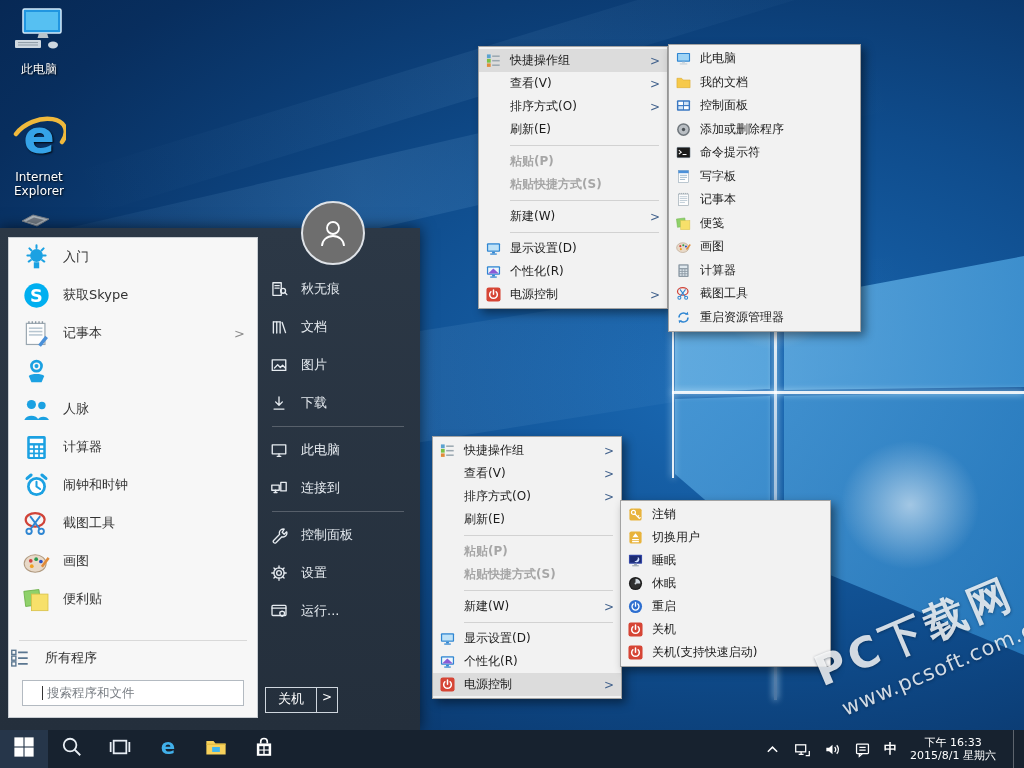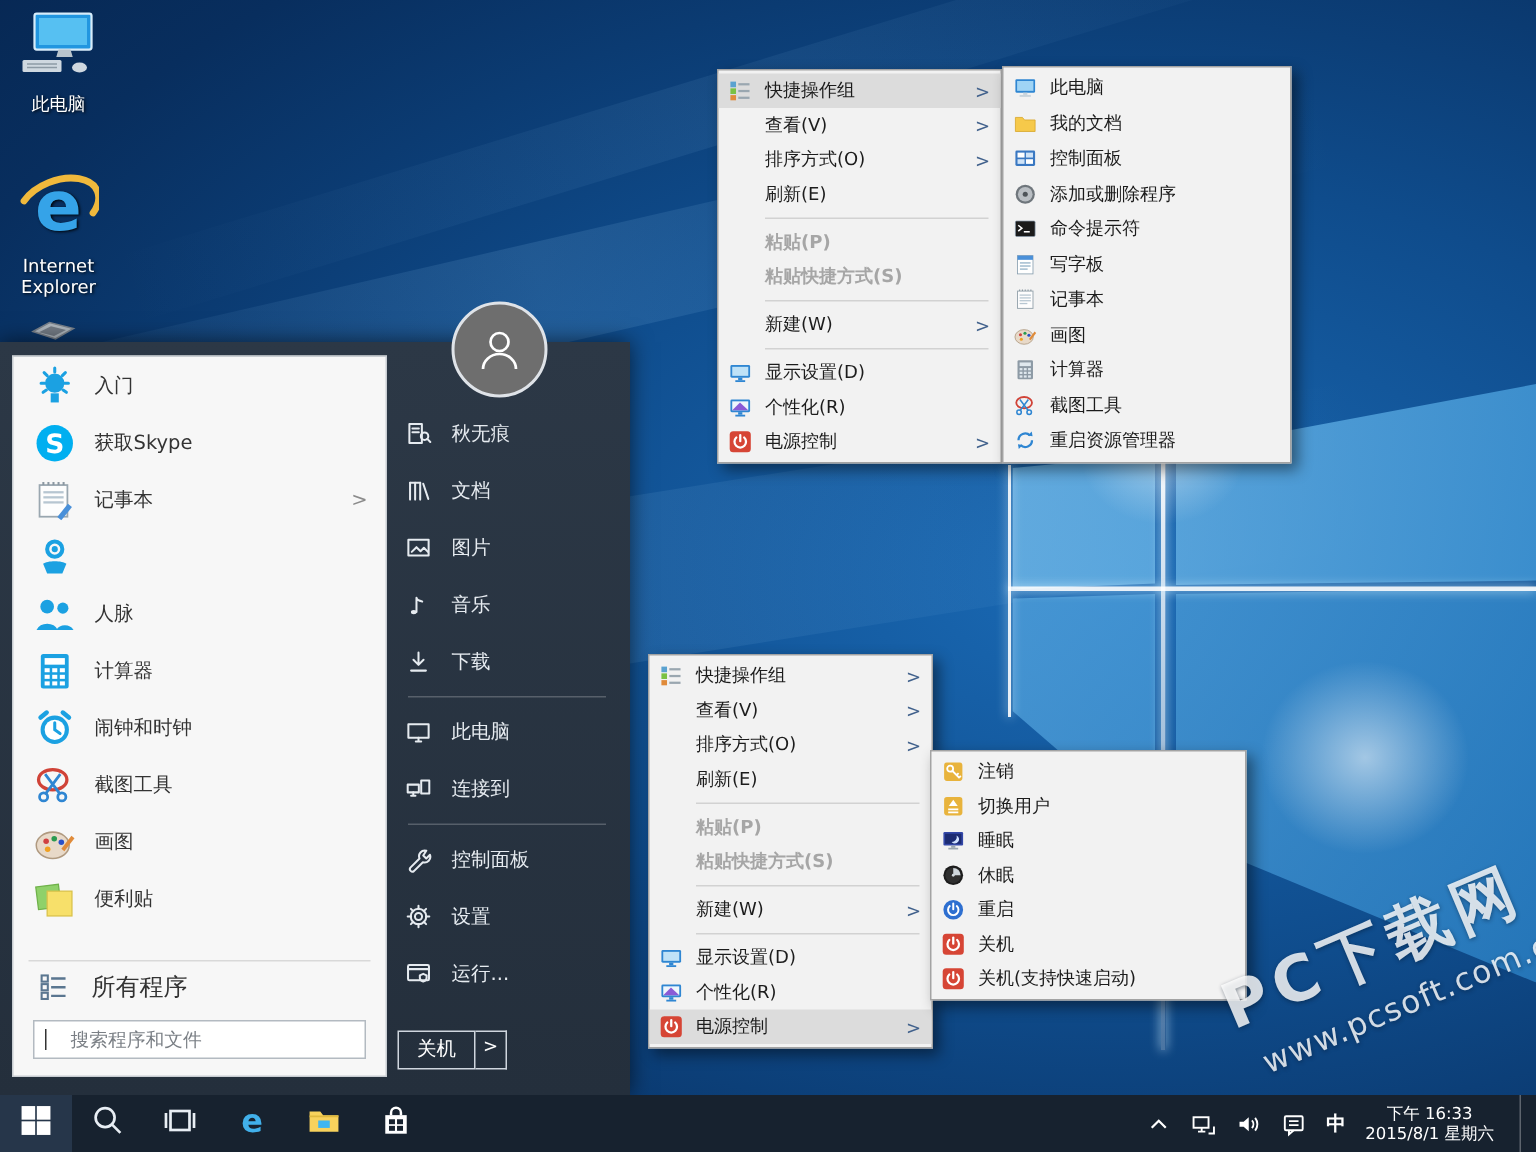--- a/index.html
+++ b/index.html
@@ -56,24 +56,24 @@
       background:linear-gradient(#2c3846,#242f3c);box-shadow:0 0 14px rgba(0,0,0,.6);}
   .start-white{position:absolute;left:8px;top:9px;width:250px;height:481px;background:#f7f7f7;
       border:1px solid #c8cdd2;box-sizing:border-box;display:flex;flex-direction:column;}
   .sa{display:flex;align-items:center;height:38px;padding:0 8px 0 12px;}
   .sa-ic{width:30px;height:30px;display:flex;align-items:center;justify-content:center;flex:none;}
   .sa-ic svg{width:27px;height:27px;}
   .sa-lb{margin-left:12px;font-size:13px;color:#333;flex:1;white-space:nowrap;}
   .sa-ar{color:#8b8b8b;font-size:13px;margin-right:4px;}
   .sa-sep{height:1px;background:#d9d9d9;margin:2px 10px;}
   .sw-spacer{flex:1;}
-  .allprog{display:flex;align-items:center;height:30px;padding:0 16px;font-size:16px;color:#333;}
+  .allprog{display:flex;align-items:center;height:30px;padding:0 0;font-size:13px;color:#333;}
   .allprog .ap-ic{width:22px;height:22px;margin-right:14px;display:flex;align-items:center;justify-content:center;}
   .searchrow{padding:7px 13px 11px;}
-  .searchbox{display:flex;align-items:center;height:24px;border:1px solid #b3bac1;background:#fff;padding:0 7px;gap:12px;}
+  .searchbox{display:flex;align-items:center;height:24px;border:1px solid #b3bac1;background:#fff;padding:0 19px;}
   .caret{width:1px;height:14px;background:#333;margin-right:4px;}
   .ph{flex:1;color:#7a7f85;font-size:12.5px;white-space:nowrap;}
 
   .start-right{position:absolute;left:258px;top:42px;width:160px;}
   .sr{display:flex;align-items:center;height:38px;padding:0 6px 0 10px;color:#e6ebf0;font-size:13px;}
   .sr-ic{width:22px;height:20px;display:flex;align-items:center;justify-content:center;margin-right:11px;flex:none;}
   .sr-ic svg{width:18px;height:18px;}
   .sr-lb{white-space:nowrap;}
   .sr-sep{height:1px;background:rgba(255,255,255,.22);margin:4px 14px;}
 
@@ -322,29 +322,20 @@
             <svg viewBox="0 0 16 16">
               <rect x="2" y="3.4" width="12" height="9.4" fill="none" stroke="#e6ebf0" stroke-width="1.2" stroke-linecap="round" stroke-linejoin="round"></rect>
               <path d="M4 10.6 l2.8-2.8 2.4 2.4 2-2 2.4 2.4" fill="none" stroke="#e6ebf0" stroke-width="1.2" stroke-linecap="round" stroke-linejoin="round"></path>
             </svg>
           </span>
           <span class="sr-lb">图片</span>
         </div>
         <div class="sr">
           <span class="sr-ic">
             <svg viewBox="0 0 16 16">
-              <path d="M6.8 12.4 V4 q0.2 1.6 3.4 2.2" fill="none" stroke="#e6ebf0" stroke-width="1.2" stroke-linecap="round" stroke-linejoin="round"></path>
-              <ellipse cx="5.2" cy="12.5" rx="1.7" ry="1.3" fill="#e6ebf0"></ellipse>
-            </svg>
-          </span>
-          <span class="sr-lb">音乐</span>
-        </div>
-        <div class="sr">
-          <span class="sr-ic">
-            <svg viewBox="0 0 16 16">
               <path d="M8 2.6 v7 M5 7 l3 3 3-3 M3.6 13.4 h8.8" fill="none" stroke="#e6ebf0" stroke-width="1.2" stroke-linecap="round" stroke-linejoin="round"></path>
             </svg>
           </span>
           <span class="sr-lb">下载</span>
         </div>
         <div class="sr-sep"></div>
         <div class="sr">
           <span class="sr-ic">
             <svg viewBox="0 0 16 16">
               <rect x="2" y="3.4" width="12" height="8" fill="none" stroke="#e6ebf0" stroke-width="1.2" stroke-linecap="round" stroke-linejoin="round"></rect>
@@ -548,20 +539,29 @@
           <svg viewBox="0 0 16 16">
             <rect x="2.5" y="2.2" width="11" height="12.3" fill="#fdfdfd" stroke="#9aa7b0" stroke-width="0.7"></rect>
             <path d="M4 2.2 V1 M6 2.2 V1 M8 2.2 V1 M10 2.2 V1 M12 2.2 V1" stroke="#8b98a2" stroke-width="0.8"></path>
             <rect x="4" y="4.6" width="8" height="0.9" fill="#b7c6d1"></rect>
             <rect x="4" y="6.6" width="8" height="0.9" fill="#b7c6d1"></rect>
             <rect x="4" y="8.6" width="8" height="0.9" fill="#b7c6d1"></rect>
             <rect x="4" y="10.6" width="5.5" height="0.9" fill="#b7c6d1"></rect>
           </svg>
         </span>
         <span class="mi-lb">记事本</span>
+      </div>
+      <div class="mi">
+        <span class="mi-ic">
+          <svg viewBox="0 0 16 16">
+            <rect x="1" y="2.6" width="9" height="9" fill="#8fd16a" stroke="#6fb14a" stroke-width="0.5" transform="rotate(-7 5.5 7)"></rect>
+            <rect x="5" y="4.8" width="9.8" height="9.8" fill="#f7e06a" stroke="#d9c24a" stroke-width="0.5"></rect>
+          </svg>
+        </span>
+        <span class="mi-lb">便笺</span>
       </div>
       <div class="mi">
         <span class="mi-ic">
           <svg viewBox="0 0 16 16">
             <ellipse cx="7.2" cy="9.2" rx="6.5" ry="5.2" fill="#e8d9c8" stroke="#b09a80" stroke-width="0.6"></ellipse>
             <circle cx="4.6" cy="7.6" r="1.1" fill="#d04040"></circle>
             <circle cx="7.8" cy="6.6" r="1.1" fill="#2a9a50"></circle>
             <circle cx="10.6" cy="8" r="1.1" fill="#2a50c8"></circle>
             <circle cx="5.2" cy="10.8" r="1.1" fill="#f0a020"></circle>
             <path d="M10.6 10.6 l4-5.2 1.2 1 -4 5.2z" fill="#e08b3a"></path>

